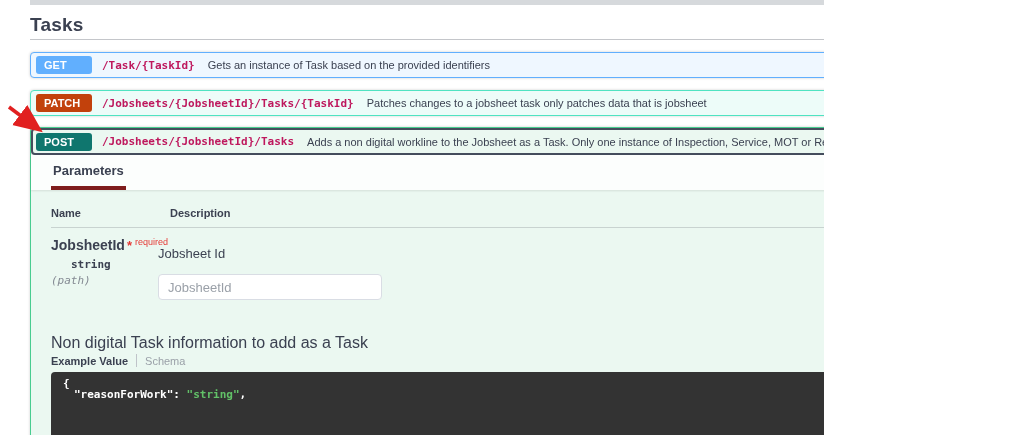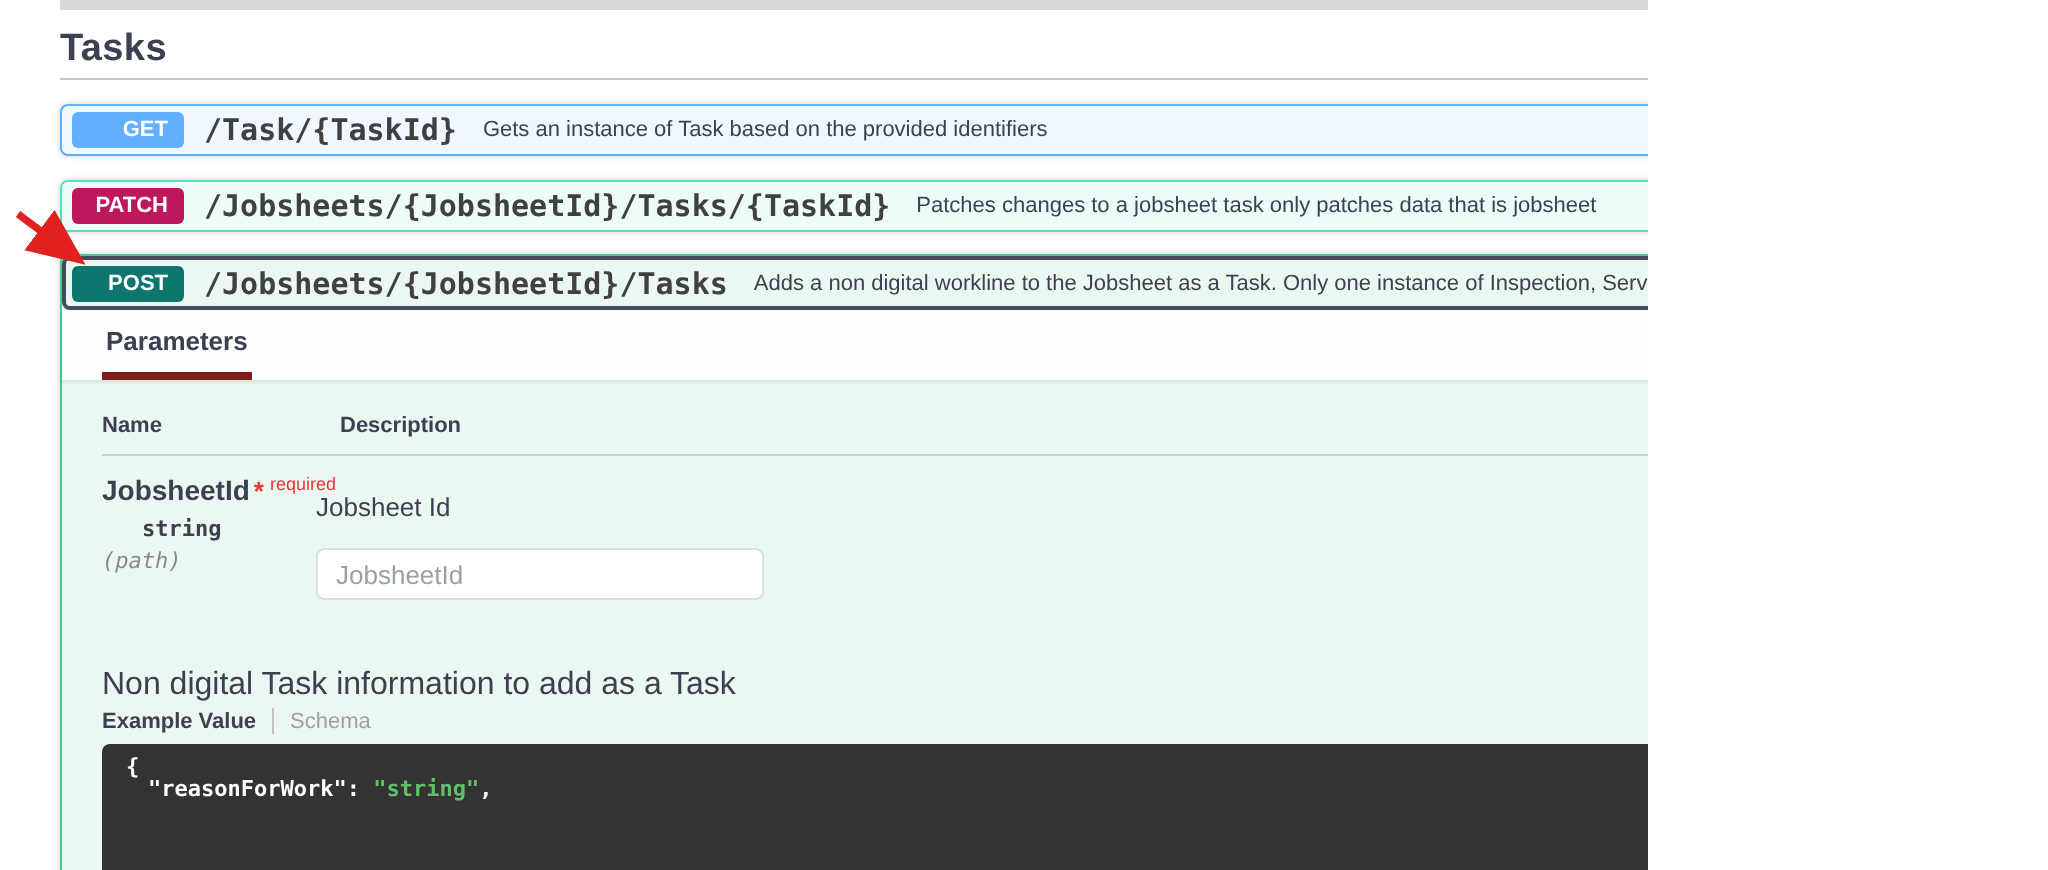--- a/index.html
+++ b/index.html
@@ -20,29 +20,29 @@
   .chev svg { display:block; }
 
   
   .opblock {
     display:flex; align-items:center; height:26px; border-radius:4px;
     margin-top:12px; padding:0 10px 0 5px; box-shadow:0 0 3px rgba(0,0,0,.19);
   }
   .opblock.get   { background:#eff7ff; border:1px solid #61affe; }
   .opblock.patch { background:#edfcf9; border:1px solid #50e3c2; }
   .badge {
-    min-width:56px; text-align:right; padding:3px 8px; border-radius:3px;
+    min-width:56px; text-align:left; padding:3px 8px; border-radius:3px;
     color:#fff; font-weight:700; font-size:11px; flex:0 0 auto;
   }
   .m-get   { background:#61affe; }
-  .m-patch { background:#be185d; }
+  .m-patch { background:#c2410c; }
   .m-post  { background:#0f766e; }
   .path {
     margin-left:10px; font-family:"DejaVu Sans Mono", monospace; font-weight:700;
-    font-size:15px; color:#404040; white-space:nowrap;
+    font-size:11px; color:#be185d; white-space:nowrap;
   }
   .summary {
     margin-left:13px; font-size:11px; color:#3b4151; flex:1 1 auto;
     white-space:nowrap; overflow:hidden; text-overflow:ellipsis;
   }
   .row-icons { display:flex; align-items:center; gap:10px; margin-left:auto; padding-left:8px; }
 
   
   .opblock.post {
     display:block; height:auto; background:#ebf8f1; border:1px solid #49cc90;

